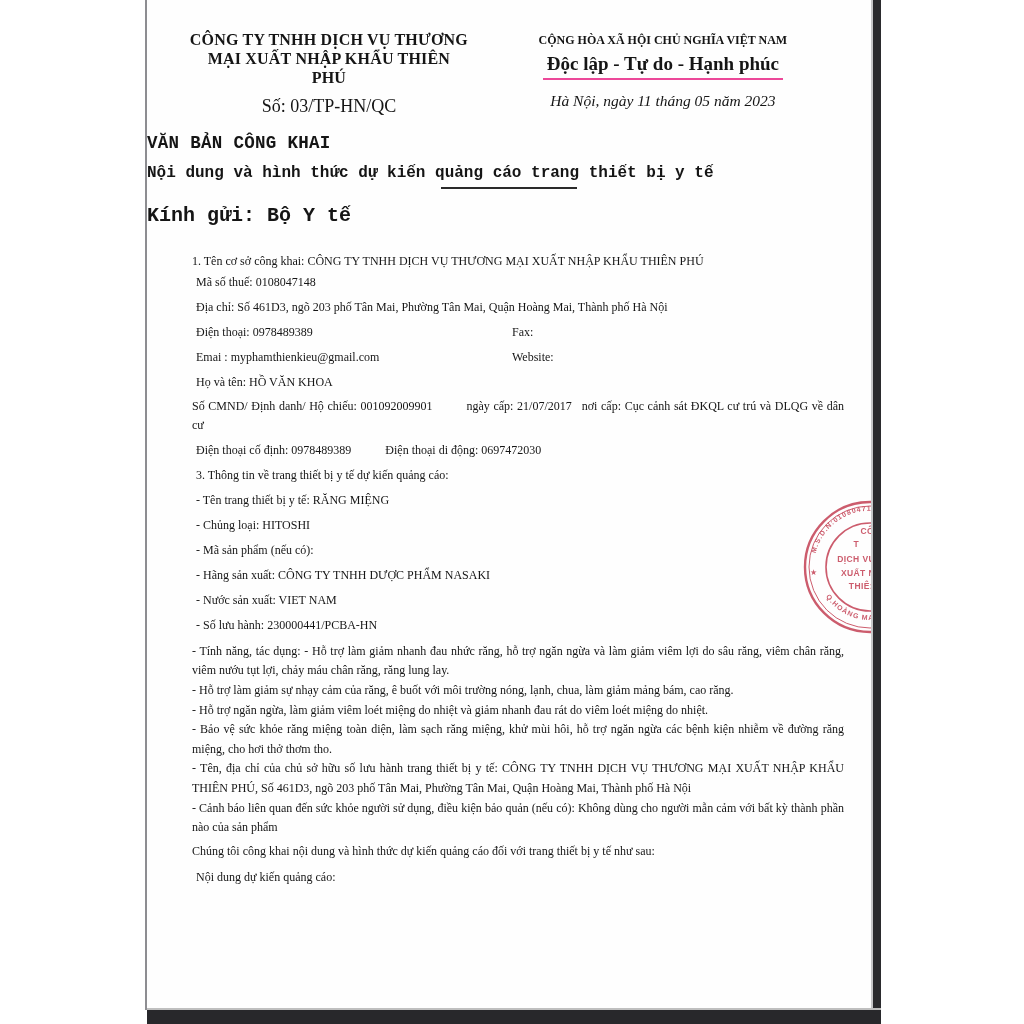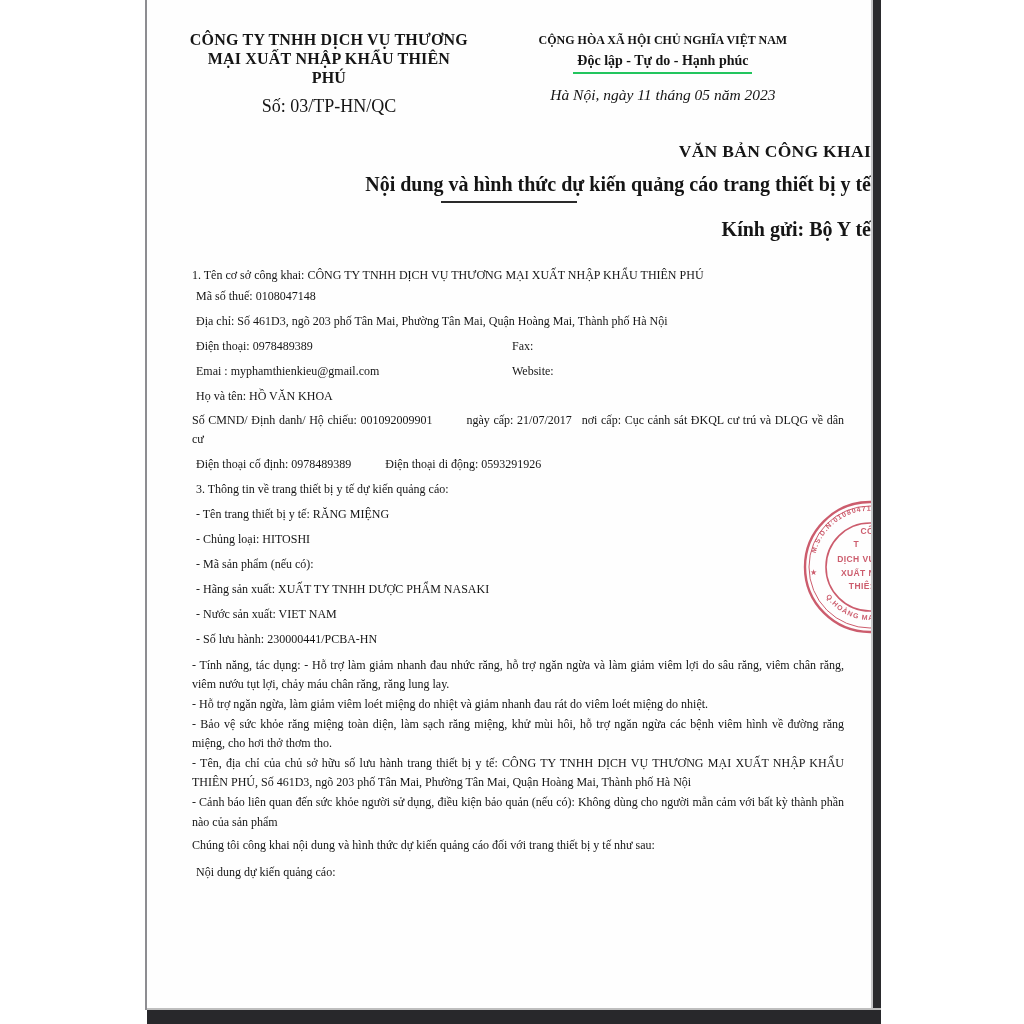--- a/index.html
+++ b/index.html
@@ -20,27 +20,27 @@
     background:#fefefe;overflow:hidden;
   }
 
   
   .hdr{display:flex;padding-top:30px;padding-left:20px;}
   .hdr-left{width:46%;text-align:center;}
   .hdr-right{width:54%;text-align:center;padding-right:36px;box-sizing:border-box;}
   .company-lines div{font-weight:bold;font-size:16px;line-height:19px;letter-spacing:.2px;}
   .doc-number{font-size:18px;margin-top:9px;}
   .national-title{font-weight:bold;font-size:12px;line-height:20px;}
-  .motto{display:inline-block;font-weight:bold;font-size:14px;margin-top:3px;padding:0 4px 3px 4px;border-bottom:2px solid #22c55e;}
+  .motto{display:inline-block;font-weight:bold;font-size:19px;margin-top:3px;padding:0 4px 3px 4px;border-bottom:2px solid #ec4899;}
   .date-line{font-style:italic;font-size:15.5px;margin-top:12px;}
 
   
-  .title-block{text-align:right;margin-top:24px;}
+  .title-block{text-align:left;margin-top:16px;font-family:Liberation Mono, monospace;}
   .doc-title{font-weight:bold;font-size:17.5px;letter-spacing:.3px;}
-  .doc-subtitle{font-weight:bold;font-size:20px;margin-top:11px;}
+  .doc-subtitle{font-weight:bold;font-size:16px;margin-top:11px;}
   .subtitle-underline{width:136px;height:2px;background:#2a2a2a;margin:5px auto 0 auto;}
   .recipient{font-weight:bold;font-size:20px;margin-top:15px;}
 
   
   .body{padding:25px 27px 0 45px;font-size:12px;}
   .line{line-height:21px;margin:0 0 4px 4px;}
   .para{line-height:19.6px;margin:0;text-align:justify;}
   .mt4{margin-top:4px;}
   .mt6{margin-top:6px;}
   .row{display:flex;}
@@ -95,33 +95,34 @@
       <span class="col-a">Điện thoại: 0978489389</span>
       <span class="col-b">Fax:</span>
     </p>
     <p class="line row">
       <span class="col-a">Emai : myphamthienkieu@gmail.com</span>
       <span class="col-b">Website:</span>
     </p>
 
     <p class="line">Họ và tên: HỒ VĂN KHOA</p>
     <p class="para"><span>Số CMND/ Định danh/ Hộ chiếu: 001092009901</span><span class="gap34">ngày cấp: 21/07/2017</span><span class="gap10">nơi cấp: Cục cảnh sát ĐKQL cư trú và DLQG về dân cư</span></p>
-    <p class="line mt4"><span>Điện thoại cố định: 0978489389</span><span class="gap34">Điện thoại di động: 0593291926</span></p>
+    <p class="line mt4"><span>Điện thoại cố định: 0978489389</span><span class="gap34">Điện thoại di động: 0697472030</span></p>
 
     <p class="line">3. Thông tin về trang thiết bị y tế dự kiến quảng cáo:</p>
     <p class="line">- Tên trang thiết bị y tế: RĂNG MIỆNG</p>
     <p class="line">- Chủng loại: HITOSHI</p>
     <p class="line">- Mã sản phẩm (nếu có):</p>
-    <p class="line">- Hãng sản xuất: XUẤT TY TNHH DƯỢC PHẨM NASAKI</p>
+    <p class="line">- Hãng sản xuất: CÔNG TY TNHH DƯỢC PHẨM NASAKI</p>
     <p class="line">- Nước sản xuất: VIET NAM</p>
     <p class="line">- Số lưu hành: 230000441/PCBA-HN</p>
 
     <p class="para mt6">- Tính năng, tác dụng: - Hỗ trợ làm giảm nhanh đau nhức răng, hỗ trợ ngăn ngừa và làm giảm viêm lợi do sâu răng, viêm chân răng, viêm nướu tụt lợi, chảy máu chân răng, răng lung lay.</p>
+    <p class="para">- Hỗ trợ làm giảm sự nhạy cảm của răng, ê buốt với môi trường nóng, lạnh, chua, làm giảm mảng bám, cao răng.</p>
     <p class="para">- Hỗ trợ ngăn ngừa, làm giảm viêm loét miệng do nhiệt và giảm nhanh đau rát do viêm loét miệng do nhiệt.</p>
-    <p class="para">- Bảo vệ sức khỏe răng miệng toàn diện, làm sạch răng miệng, khử mùi hôi, hỗ trợ ngăn ngừa các bệnh viêm hình về đường răng miệng, cho hơi thở thơm tho.</p>
+    <p class="para">- Bảo vệ sức khỏe răng miệng toàn diện, làm sạch răng miệng, khử mùi hôi, hỗ trợ ngăn ngừa các bệnh kiện nhiễm về đường răng miệng, cho hơi thở thơm tho.</p>
     <p class="para">- Tên, địa chỉ của chủ sở hữu số lưu hành trang thiết bị y tế: CÔNG TY TNHH DỊCH VỤ THƯƠNG MẠI XUẤT NHẬP KHẨU THIÊN PHÚ, Số 461D3, ngõ 203 phố Tân Mai, Phường Tân Mai, Quận Hoàng Mai, Thành phố Hà Nội</p>
     <p class="para">- Cảnh báo liên quan đến sức khỏe người sử dụng, điều kiện bảo quản (nếu có): Không dùng cho người mẫn cảm với bất kỳ thành phần nào của sản phẩm</p>
 
     <p class="para mt4">Chúng tôi công khai nội dung và hình thức dự kiến quảng cáo đối với trang thiết bị y tế như sau:</p>
     <p class="line mt6">Nội dung dự kiến quảng cáo:</p>
   </div>
 
   <svg class="stamp" viewBox="0 0 150 150" aria-hidden="true">
     <defs>
       <path id="arcTop" d="M 19.8,65.3 A 56,56 0 0 1 130.2,65.3"></path>

